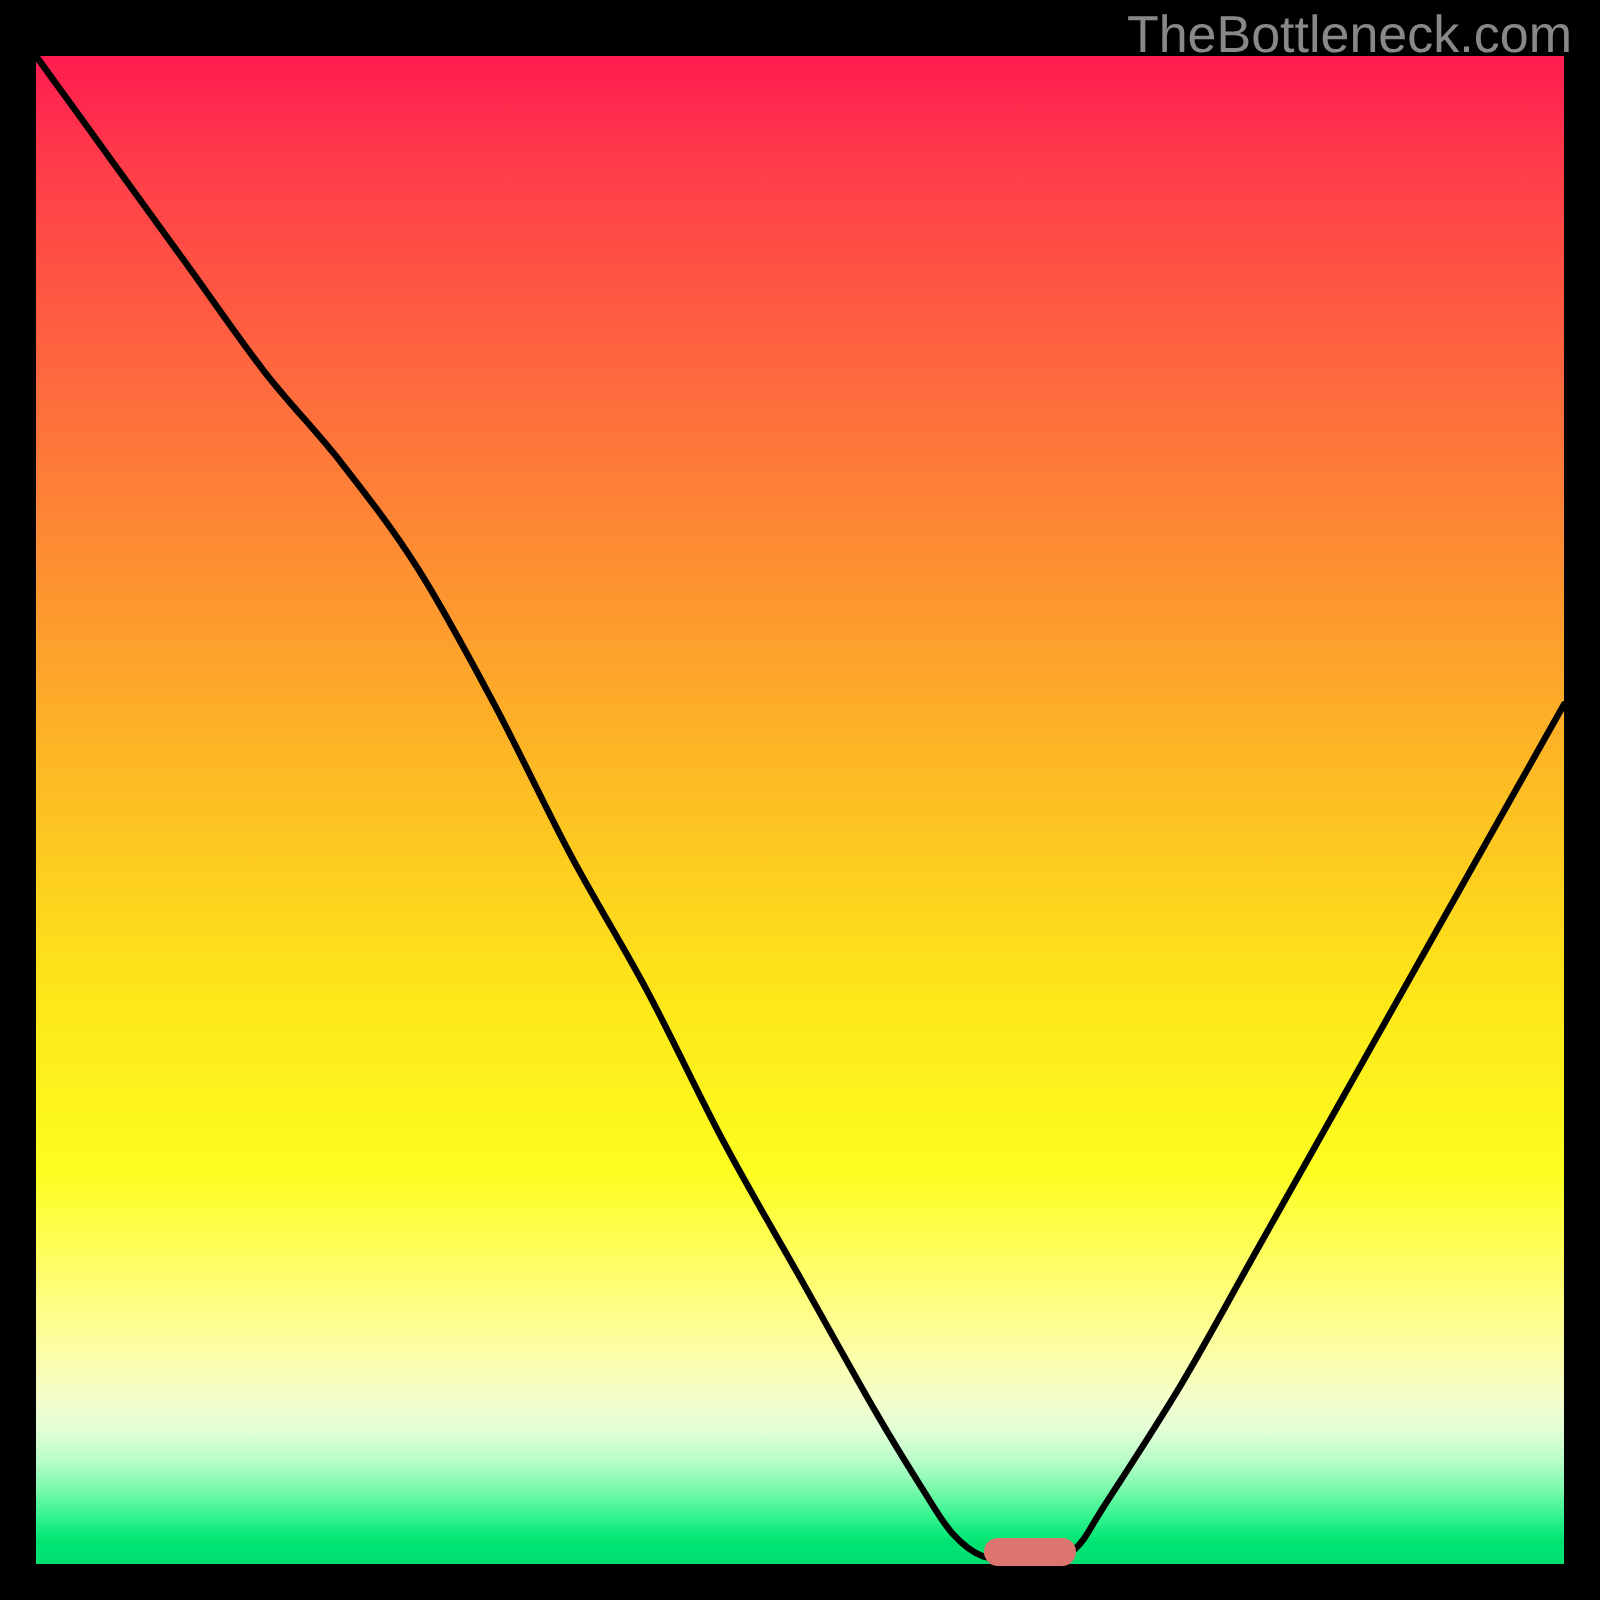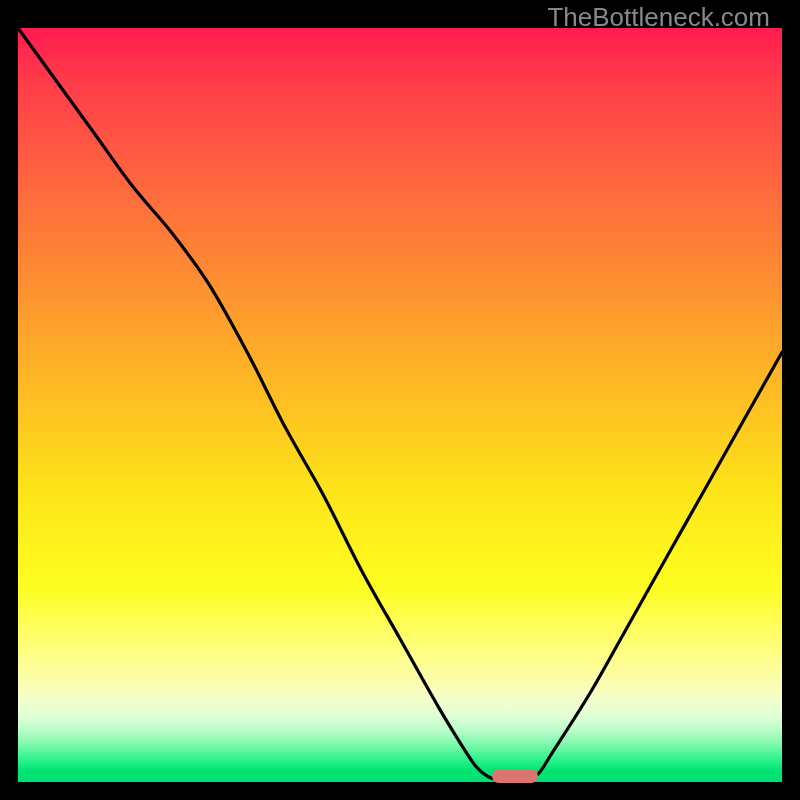--- a/index.html
+++ b/index.html
@@ -12,21 +12,21 @@
   }
   .frame {
     position: relative;
     width: 800px;
     height: 800px;
     background: #000;
   }
   .watermark {
     position: absolute;
     top: 2px;
-    right: 30px;
+    right: 14px;
     font-family: Arial, Helvetica, sans-serif;
     font-size: 26px;
     font-weight: 400;
     color: #87888a;
     letter-spacing: 0px;
   }
   .plot-area {
     position: absolute;
     left: 18px;
     top: 28px;

